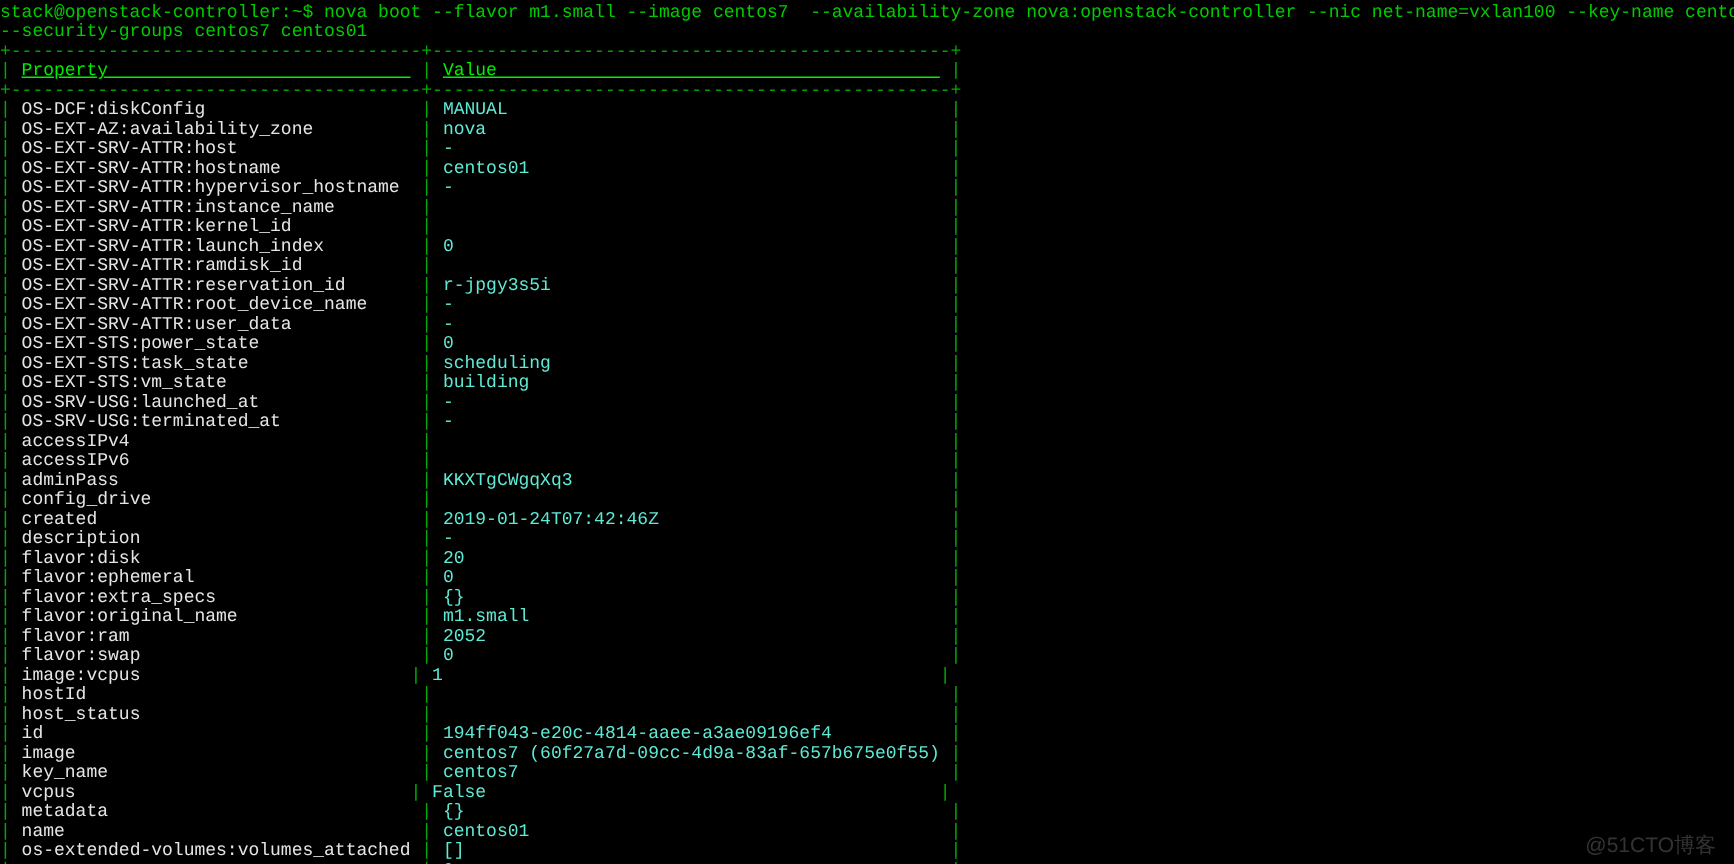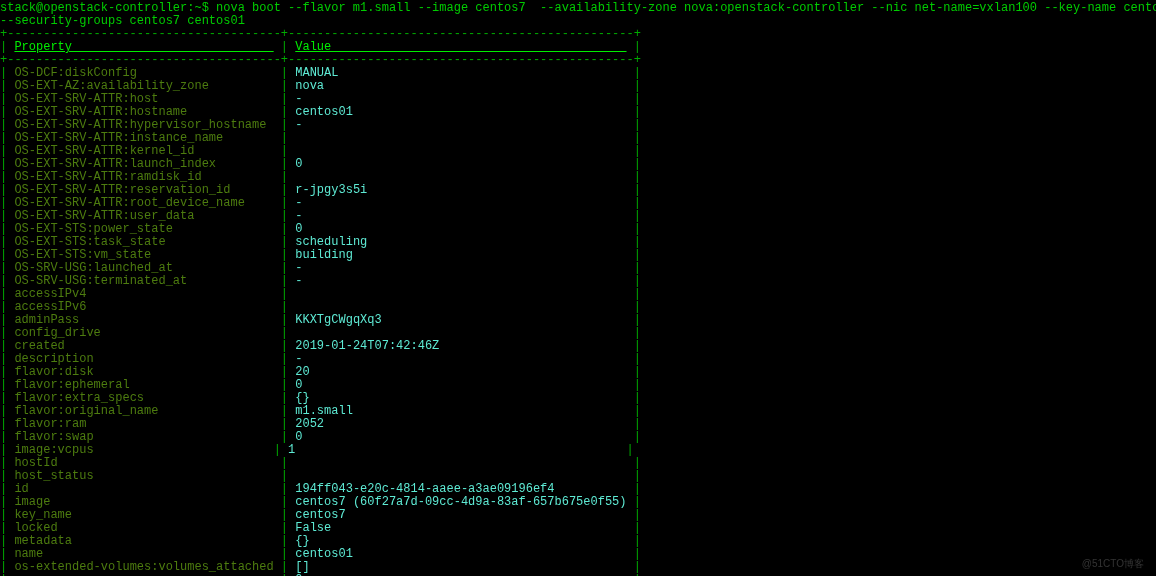--- a/index.html
+++ b/index.html
@@ -17,29 +17,29 @@
   }
   .term {
     white-space: pre;
     padding: 2px 0 0 0;
   }
   .prompt-user { color: #00cc00; text-align: center; }
   .prompt-cmd { color: #00cc00; }
   .dash { color: #00aa00; }
   .pipe { color: #00aa00; }
   .head-label { color: #00ee00; text-decoration: underline; }
-  .prop { color: #4d7c0f; text-align: right; }
+  .prop { color: #e5e5e5; text-align: right; }
   .val { color: #5eead4; }
   .watermark {
     position: absolute;
     right: 12px;
     bottom: 6px;
     color: #666;
     opacity: 0.5;
-    font-size: 10px;
+    font-size: 14px;
     font-family: sans-serif;
   }
 </style>
 </head>
 <body>
 
 <div class="term"><span class="prompt-user">stack@openstack-controller:~$ </span><span class="prompt-cmd">nova boot --flavor m1.small --image centos7  --availability-zone nova:openstack-controller --nic net-name=vxlan100 --key-name centos7 </span>
 <span class="prompt-cmd">--security-groups centos7 centos01</span>
 <span class="dash">+--------------------------------------+------------------------------------------------+</span>
 <span id="header-row"><span class="pipe">| </span><span class="head-label">Property                            </span><span class="pipe"> | </span><span class="head-label">Value                                         </span><span class="pipe"> |</span></span>
@@ -72,21 +72,21 @@
 <span class="pipe">| </span><span class="prop">flavor:extra_specs                  </span><span class="pipe"> | </span><span class="val">{}                                            </span><span class="pipe"> |</span>
 <span class="pipe">| </span><span class="prop">flavor:original_name                </span><span class="pipe"> | </span><span class="val">m1.small                                      </span><span class="pipe"> |</span>
 <span class="pipe">| </span><span class="prop">flavor:ram                          </span><span class="pipe"> | </span><span class="val">2052                                          </span><span class="pipe"> |</span>
 <span class="pipe">| </span><span class="prop">flavor:swap                         </span><span class="pipe"> | </span><span class="val">0                                             </span><span class="pipe"> |</span>
 <span class="pipe">| </span><span class="prop">image:vcpus                        </span><span class="pipe"> | </span><span class="val">1                                             </span><span class="pipe"> |</span>
 <span class="pipe">| </span><span class="prop">hostId                              </span><span class="pipe"> | </span><span class="val">                                              </span><span class="pipe"> |</span>
 <span class="pipe">| </span><span class="prop">host_status                         </span><span class="pipe"> | </span><span class="val">                                              </span><span class="pipe"> |</span>
 <span class="pipe">| </span><span class="prop">id                                  </span><span class="pipe"> | </span><span class="val">194ff043-e20c-4814-aaee-a3ae09196ef4          </span><span class="pipe"> |</span>
 <span class="pipe">| </span><span class="prop">image                               </span><span class="pipe"> | </span><span class="val">centos7 (60f27a7d-09cc-4d9a-83af-657b675e0f55)</span><span class="pipe"> |</span>
 <span class="pipe">| </span><span class="prop">key_name                            </span><span class="pipe"> | </span><span class="val">centos7                                       </span><span class="pipe"> |</span>
-<span class="pipe">| </span><span class="prop">locked                              </span><span class="pipe"> | </span><span class="val">False                                         </span><span class="pipe"> |</span>
+<span class="pipe">| </span><span class="prop">vcpus                              </span><span class="pipe"> | </span><span class="val">False                                         </span><span class="pipe"> |</span>
 <span class="pipe">| </span><span class="prop">metadata                            </span><span class="pipe"> | </span><span class="val">{}                                            </span><span class="pipe"> |</span>
 <span class="pipe">| </span><span class="prop">name                                </span><span class="pipe"> | </span><span class="val">centos01                                      </span><span class="pipe"> |</span>
 <span class="pipe">| </span><span class="prop">os-extended-volumes:volumes_attached</span><span class="pipe"> | </span><span class="val">[]                                            </span><span class="pipe"> |</span>
 <span class="pipe">| </span><span class="prop">progress                            </span><span class="pipe"> | </span><span class="val">0                                             </span><span class="pipe"> |</span>
 
 
 
 
 
 

